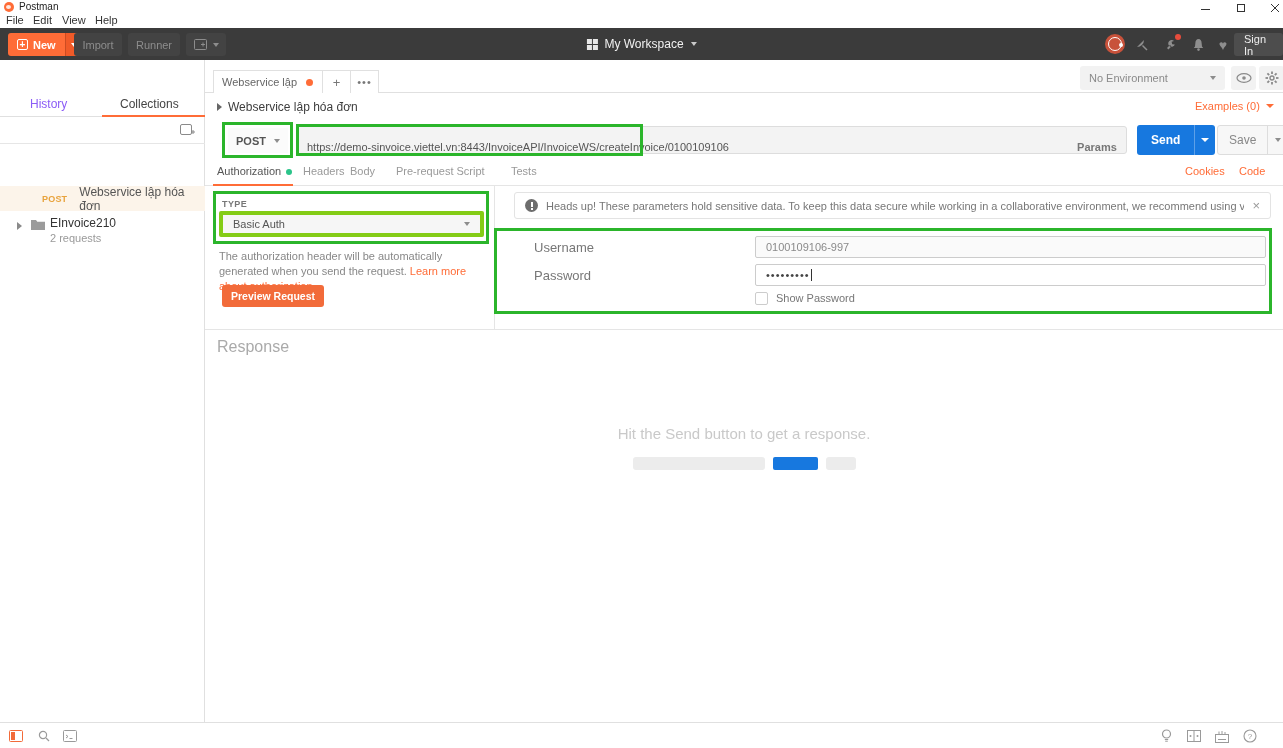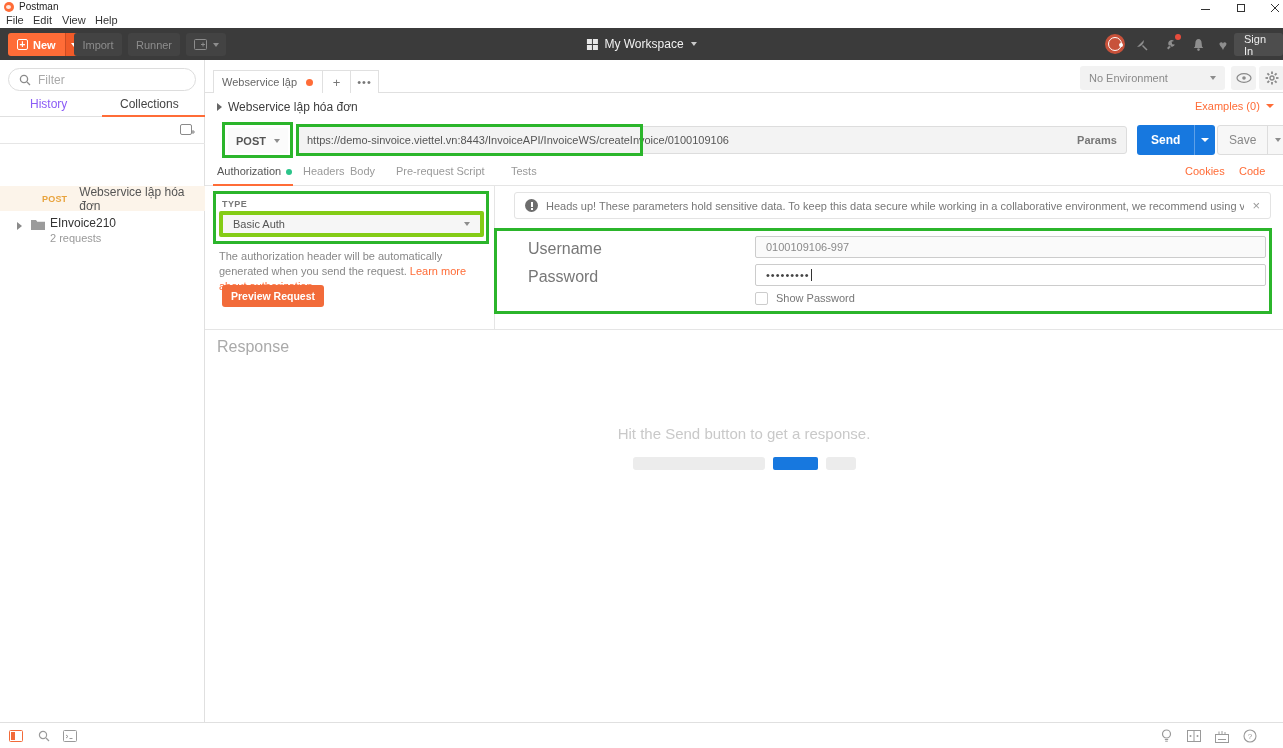--- a/index.html
+++ b/index.html
@@ -80,21 +80,21 @@
   
   #req-name-row { left:205px; top:93px; width:1078px; height:28px; background:#fff; }
   .req-title { position:absolute; left:12px; top:7px; font-size:12px; color:#3d3d3d; display:flex; align-items:center; gap:6px; }
   .dis-caret { width:0; height:0; border-top:4px solid transparent; border-bottom:4px solid transparent; border-left:5px solid #666; }
   .examples { position:absolute; left:990px; top:7px; font-size:11px; color:#ff6c37; display:flex; align-items:center; gap:6px; }
   .caret-o { width:0; height:0; border-left:4px solid transparent; border-right:4px solid transparent; border-top:4.5px solid #ff6c37; }
 
   
   #url-row { left:205px; top:121px; width:1078px; height:40px; background:#fff; }
   .method-dd { position:absolute; left:23px; top:7px; width:60px; height:25px; display:flex; align-items:center; justify-content:center; gap:8px; font-size:11px; font-weight:bold; color:#555; background:#fbfbfb; }
-  .url-group { position:absolute; left:91px; top:5px; width:831px; height:28px; background:#f3f3f3; border:1px solid #ddd; border-radius:3px; display:flex; align-items:center; }
+  .url-group { position:absolute; left:91px; top:5px; width:831px; height:28px; background:#f3f3f3; border:1px solid #ddd; border-radius:3px; display:flex; align-items:flex-end; }
   .url-text { font-size:11px; color:#555; padding-left:10px; white-space:nowrap; overflow:hidden; flex:1; }
   .params-btn { width:58px; text-align:center; font-size:11px; color:#777; flex:none;font-weight:bold; }
   .send-btn { position:absolute; left:932px; top:4px; height:30px; display:flex; border-radius:3px; overflow:hidden; }
   .send-main { background:#1778df; color:#fff; font-size:12px; font-weight:bold; display:flex; align-items:center; padding:0 14px; }
   .send-caret { background:#1778df; width:21px; display:flex; align-items:center; justify-content:center; border-left:1px solid rgba(255,255,255,.3); }
   .caret-w { width:0; height:0; border-left:4px solid transparent; border-right:4px solid transparent; border-top:4.5px solid #fff; }
   .save-btn { position:absolute; left:1012px; top:4px; height:30px; display:flex; border:1px solid #ddd; border-radius:3px; overflow:hidden; background:#f7f7f7; }
   .save-main { color:#888; font-size:12px; display:flex; align-items:center; padding:0 11px;text-align:right; }
   .save-caret { width:20px; display:flex; align-items:center; justify-content:center; border-left:1px solid #ddd; }
 
@@ -114,21 +114,21 @@
   .lnk { color:#ff6c37; }
   .preview-btn { position:absolute; left:17px; top:99px; height:22px; background:#f26b3a; color:#fff; font-size:10.5px; font-weight:bold; border-radius:3px; display:flex; align-items:center; padding:0 9px; }
 
   #auth-right { left:495px; top:186px; width:788px; height:143px; background:#fff; }
   .warn-banner { position:absolute; left:19px; top:6px; width:757px; height:27px; border:1px solid #e3e3e3; border-radius:3px; display:flex; align-items:center; gap:8px; padding:0 10px; background:#fff; }
   .info-ico { width:13px; height:13px; border-radius:50%; background:#6d6d6d; position:relative; flex:none; }
   .info-ico i { position:absolute; left:5.5px; top:2.5px; width:2px; height:5px; background:#fff; }
   .info-ico b { position:absolute; left:5.5px; top:8.7px; width:2px; height:2px; background:#fff; }
   .warn-txt { font-size:11px; color:#777; white-space:nowrap; overflow:hidden; }
   .warn-close { margin-left:auto; color:#999; font-size:13px; flex:none; }
-  .field-label { position:absolute; left:33px; font-size:16px; color:#777; }
+  .field-label { position:absolute; left:39px; font-size:13px; color:#777; }
   .field-input { position:absolute; left:260px; width:511px; height:22px; border:1px solid #ccc; border-radius:2px; font-size:11px; display:flex; align-items:center; padding:0 10px; }
   .inp-user { top:50px; background:#fafafa; color:#8a8a8a; }
   .inp-pass { top:78px; background:#fff; color:#444; letter-spacing:1px; }
   .cursor-bar { display:inline-block; width:1px; height:12px; background:#333; margin-left:1px; vertical-align:middle; }
   .checkbox { position:absolute; left:260px; top:106px; width:13px; height:13px; border:1px solid #ccc; border-radius:2px; background:#fff; }
   .chk-label { position:absolute; left:281px; top:106px; font-size:11px; color:#777; }
 
   
   #response { left:205px; top:329px; width:1078px; height:393px; background:#fff; border-top:1px solid #e5e5e5; }
   .resp-label { position:absolute; left:12px; top:8px; font-size:16px; color:#aaa; }
@@ -232,27 +232,20 @@
     </div>
     <div class="tb-ico" style="left:1214px">
       <span class="heart-glyph">♥</span>
     </div>
     <div class="signin">
         <span>Sign In</span>
       </div>
   </div>
 
   <div class="abs" id="sidebar">
-    <div class="filter-box">
-      <svg width="12" height="12" viewBox="0 0 12 12">
-          <circle cx="5" cy="5" r="3.6" fill="none" stroke="#8a8a8a" stroke-width="1.3"></circle>
-          <line x1="8" y1="8" x2="11" y2="11" stroke="#8a8a8a" stroke-width="1.3"></line>
-        </svg>
-      <input type="text" placeholder="Filter" style="">
-    </div>
     <div class="side-tabs">
       <span class="side-tab hist">History</span>
       <span class="side-tab coll">Collections</span>
       <span class="coll-underline"></span>
     </div>
     <div class="side-actions">
       <span class="newcoll-ico">
         <svg width="15" height="14" viewBox="0 0 15 14">
             <rect x="0.5" y="1.5" width="11" height="10" rx="1.5" fill="none" stroke="#8a8a8a"></rect>
             <line x1="11" y1="9" x2="15" y2="9" stroke="#8a8a8a"></line>

